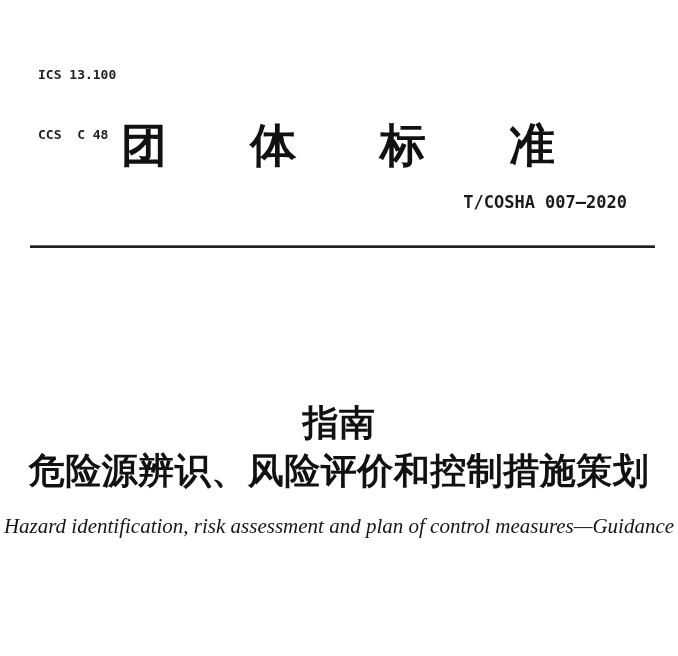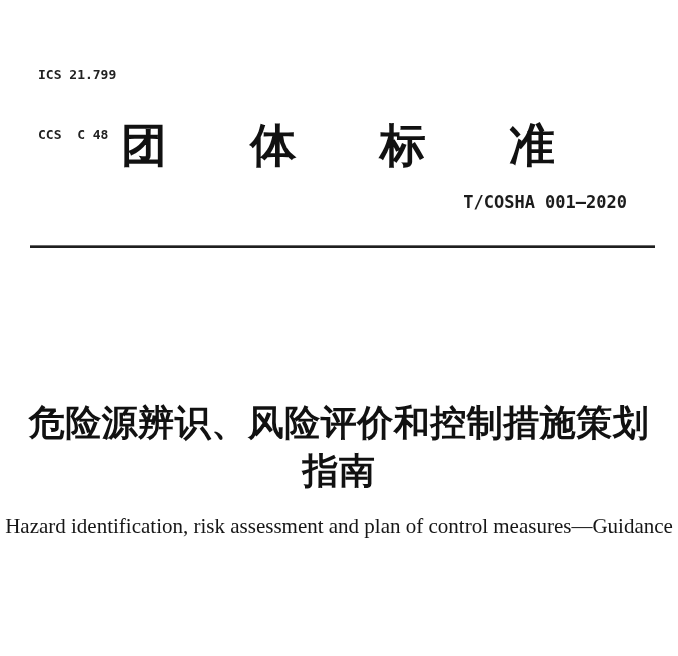--- a/index.html
+++ b/index.html
@@ -73,43 +73,44 @@
   .en-subtitle {
     position: absolute;
     top: 513px;
     left: 0;
     right: 0;
     text-align: center;
     font-family: "Liberation Serif", serif;
     font-size: 21px;
     line-height: 26px;
     color: #161616;
+    font-style: italic;
   }
 </style>
 </head>
 <body>
 
 <div class="page">
 
   <div class="ics-block">
-    <div>ICS 21.799</div>
+    <div>ICS 13.100</div>
     <div>CCS  C 48</div>
   </div>
 
   <div class="standard-type">
     <span>团</span>
     <span>体</span>
     <span>标</span>
     <span>准</span>
   </div>
 
-  <div class="standard-number">T/COSHA 001—2020</div>
+  <div class="standard-number">T/COSHA 007—2020</div>
 
   <div class="rule"></div>
 
   <div class="main-title">
+    <div>指南</div>
     <div>危险源辨识、风险评价和控制措施策划</div>
-    <div>指南</div>
   </div>
 
   <div class="en-subtitle">Hazard identification, risk assessment and plan of control measures—Guidance</div>
 
 </div>
 
 </body></html>

